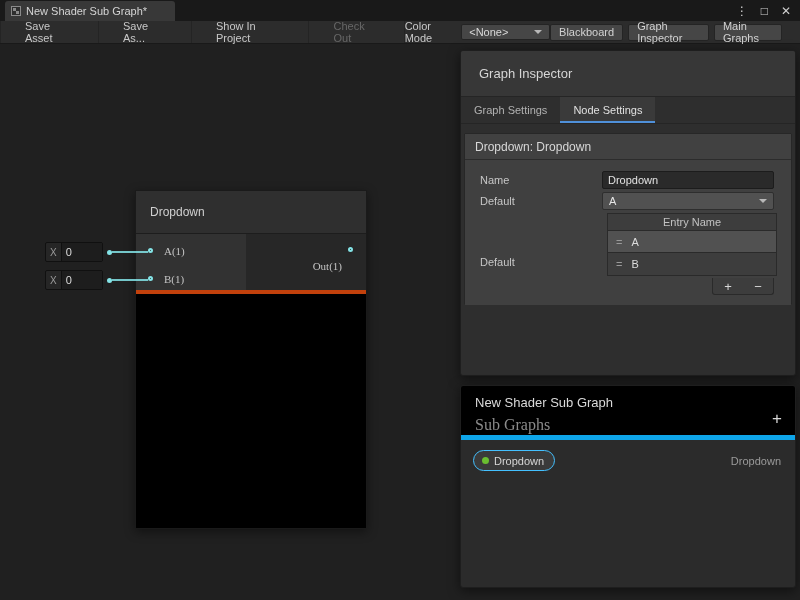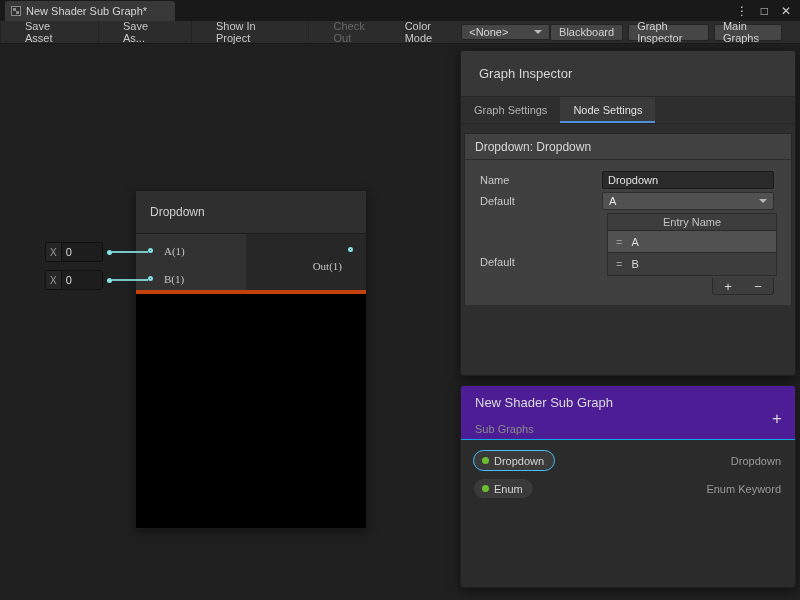--- a/index.html
+++ b/index.html
@@ -67,23 +67,23 @@
   .entries-list { position:absolute; left:142px; top:53px; width:170px; border:1px solid #2a2a2a; }
   .entries-header { height:17px; background:#3d3d3d; display:flex; align-items:center; justify-content:center; color:#c2c2c2; border-bottom:1px solid #2a2a2a; }
   .entry-row { height:22px; background:#3d3d3d; display:flex; align-items:center; border-bottom:1px solid #2a2a2a; color:#dcdcdc; }
   .entry-row:last-child { border-bottom:none; }
   .entry-row.selected { background:#515151; }
   .drag-handle { margin:0 9px 0 8px; color:#9a9a9a; }
   .entries-footer { position:absolute; left:247px; top:118px; width:62px; height:17px; background:#3d3d3d; border:1px solid #2a2a2a; border-top:none; border-radius:0 0 3px 3px; display:flex; align-items:center; justify-content:space-around; }
   .list-btn { color:#d8d8d8; font-size:13px; line-height:1; }
 
   
-  .bb-header { height:54px; background:#4c1d95; border-bottom:1px solid #0ea5e9; position:relative; }
+  .bb-header { height:54px; background:#000000; border-bottom:5px solid #0ea5e9; position:relative; }
   .bb-title { position:absolute; left:14px; top:9px; font-size:13px; color:#dadada; }
-  .bb-sub { position:absolute; left:14px; top:37px; font-size:11px; color:#8b8b8b; }
+  .bb-sub { position:absolute; left:14px; top:30px; font-size:16px; color:#8b8b8b;font-family:Liberation Serif, serif; }
   .bb-plus { position:absolute; right:13px; top:24px; font-size:17px; color:#d8d8d8; line-height:1; }
   .bb-row { position:absolute; left:12px; right:14px; display:flex; align-items:center; justify-content:space-between; height:21px; }
   .bb-pill { display:inline-flex; align-items:center; gap:5px; height:21px; padding:0 10px 0 8px; border-radius:11px; background:#3a3a3a; border:1px solid #2a2a2a; color:#d6d6d6; }
   .bb-pill.selected { border-color:#44C0FF; }
   .dot { width:7px; height:7px; border-radius:50%; background:#6ABE30; }
   .bb-type { color:#9a9a9a; }
 </style>
 </head>
 <body>
 
@@ -196,22 +196,15 @@
       <span class="bb-sub">Sub Graphs</span>
       <span class="bb-plus">+</span>
     </div>
     <div class="bb-row" style="top:64px">
       <div class="bb-pill selected">
         <span class="dot"></span>
         <span>Dropdown</span>
       </div>
       <span class="bb-type">Dropdown</span>
     </div>
-    <div class="bb-row" style="top:92px">
-      <div class="bb-pill">
-        <span class="dot"></span>
-        <span>Enum</span>
-      </div>
-      <span class="bb-type">Enum Keyword</span>
-    </div>
   </div>
 
 </div>
 
 </body></html>

